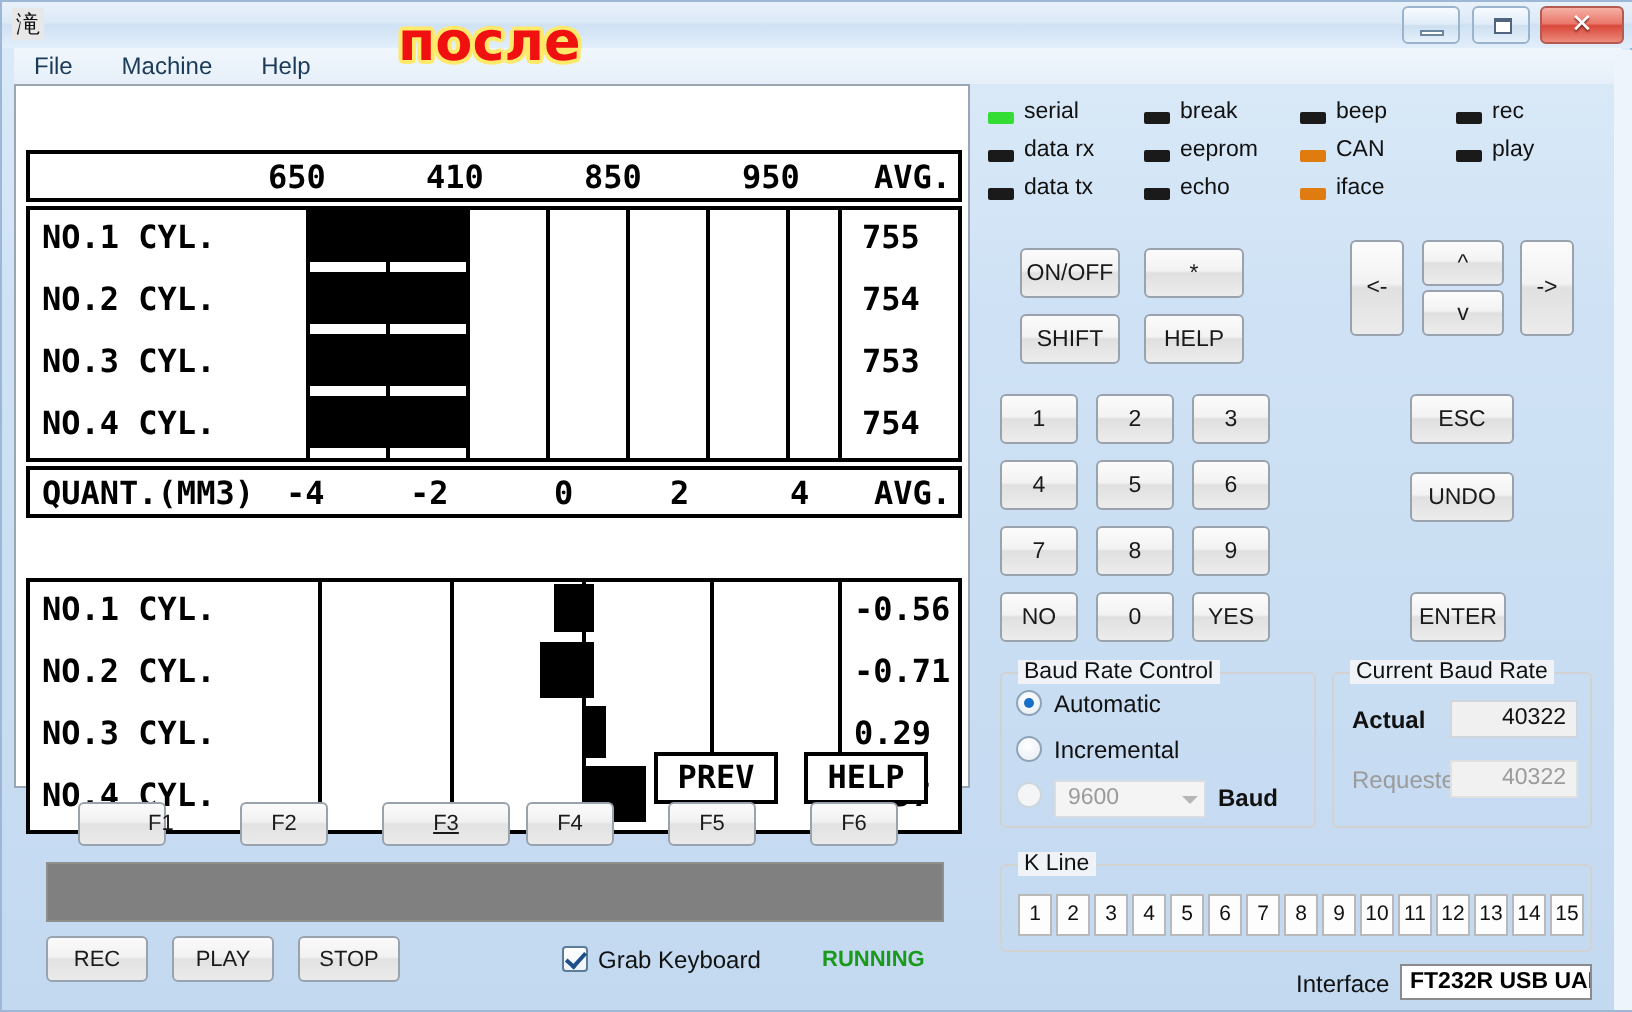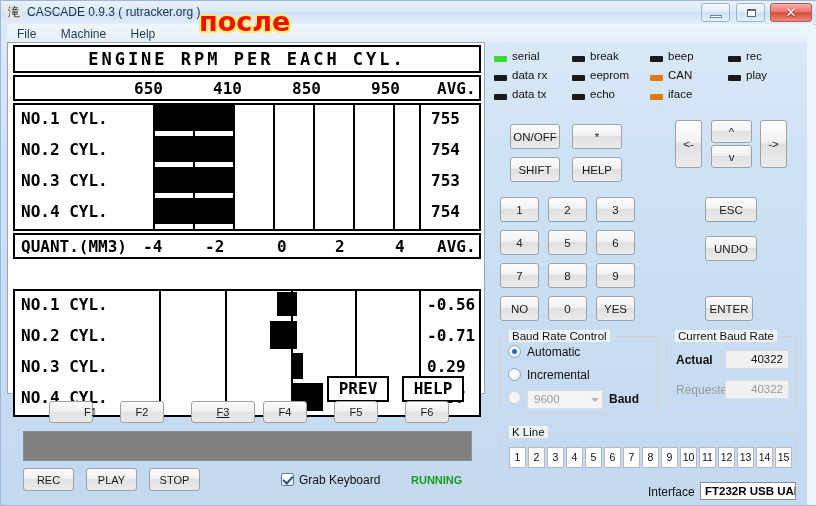--- a/index.html
+++ b/index.html
@@ -171,40 +171,38 @@
   }
   .scrollcol{position:absolute;left:806px;top:24px;width:9px;height:480px;background:#eef4fb;}
 </style>
 </head>
 <body>
 
 <div class="win">
 
   <div class="titlebar">
     <div class="app-icon">滝</div>
-    <div class="title-text">CASCADE 0.9.3 ( rutracker.org )</div>
     <div class="wbtns">
       <span class="wbtn"><i class="glyph-min"></i></span>
       <span class="wbtn"><i class="glyph-max"></i></span>
       <span class="wbtn close"><i class="glyph-x">✕</i></span>
     </div>
   </div>
 
   <div class="menubar">
     <span class="menuitem">File</span>
     <span class="menuitem">Machine</span>
     <span class="menuitem">Help</span>
   </div>
 
   <div class="overlay-text">после</div>
 
   <div class="lcd-wrap">
     <div class="lcd">
 
-      <div class="bx ttl">ENGINE RPM PER EACH CYL.</div>
 
       <div class="bx hdr">
         <span style="left:119px;">650</span>
         <span style="left:198px;">410</span>
         <span style="left:277px;">850</span>
         <span style="left:356px;">950</span>
         <span style="left:422px;">AVG.</span>
       </div>
 
       <div class="grid g1">
@@ -265,21 +263,21 @@
         <div class="rval" style="left:412px;top:61px;text-align:center;">0.29</div>
         <div class="rval" style="left:412px;top:92px;">0.97</div>
       </div>
 
       <div class="softkey" style="left:314px;top:331px;width:62px;">PREV</div>
       <div class="softkey" style="left:389px;top:331px;width:62px;">HELP</div>
     </div>
   </div>
 
   <div class="fkeys">
-    <div class="btn" style="left:42px;top:2px;width:44px;height:22px;line-height:21px;padding-left:34px;">F1</div>
+    <div class="btn" style="left:32px;top:2px;width:44px;height:22px;line-height:21px;padding-left:34px;">F1</div>
     <div class="btn" style="left:113px;top:2px;width:44px;height:22px;line-height:21px;">F2</div>
     <div class="btn" style="left:184px;top:2px;width:64px;height:22px;line-height:21px;text-decoration:underline;">F3</div>
     <div class="btn" style="left:256px;top:2px;width:44px;height:22px;line-height:21px;">F4</div>
     <div class="btn" style="left:327px;top:2px;width:44px;height:22px;line-height:21px;">F5</div>
     <div class="btn" style="left:398px;top:2px;width:44px;height:22px;line-height:21px;">F6</div>
   </div>
 
   <div class="progbar"></div>
 
   <div class="bottomrow">

